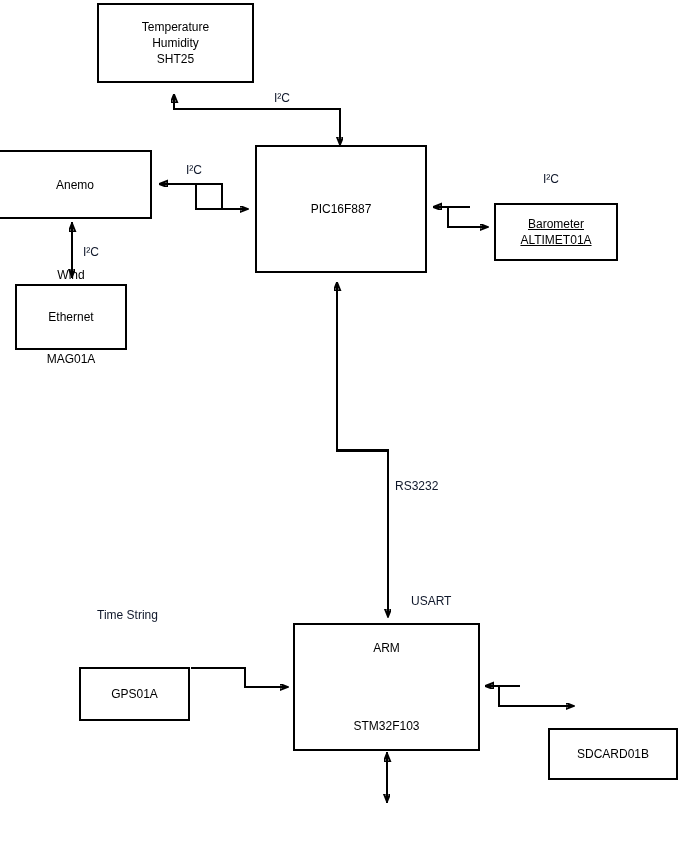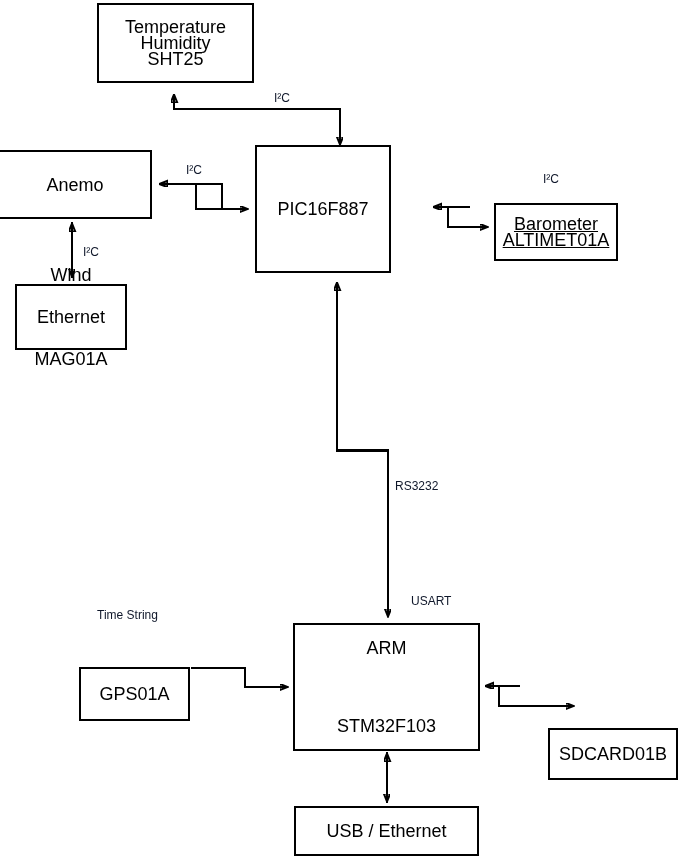--- a/index.html
+++ b/index.html
@@ -18,21 +18,21 @@
   .node {
     position: absolute;
     box-sizing: border-box;
     border: 2px solid #000000;
     background: #ffffff;
     display: flex;
     flex-direction: column;
     justify-content: center;
     text-align: center;
     color: #000000;
-    font-size: 18px;
+    font-size: 12px;
     line-height: 16px;
     z-index: 3;
   }
   .node .line {
     display: block;
     white-space: pre;
   }
   .edge-label {
     position: absolute;
     color: #0f172a;
@@ -102,21 +102,21 @@
   <div class="node" style="left:-2px; top:150px; width:154px; height:69px;">
     <span class="line">Anemo</span>
   </div>
 
   <div class="node" style="left:15px; top:284px; width:112px; height:66px;gap:26px;">
     <span class="line">Wind</span>
     <span class="line">Ethernet</span>
     <span class="line">MAG01A</span>
   </div>
 
-  <div class="node" style="left:255px; top:145px; width:136px; height:128px;">
+  <div class="node" style="left:255px; top:145px; width:172px; height:128px;">
     <span class="line">PIC16F887</span>
   </div>
 
   <div class="node" style="left:494px; top:203px; width:124px; height:58px;text-decoration:underline;">
     <span class="line">Barometer</span>
     <span class="line">ALTIMET01A</span>
   </div>
 
   <div class="node" style="left:79px; top:641px; width:111px; height:54px;margin-top:26px;">
     <span class="line">GPS01A</span>
@@ -124,23 +124,20 @@
 
   <div class="node" style="left:293px; top:623px; width:187px; height:128px; justify-content:space-evenly;gap:46px;">
     <span class="line">ARM</span>
     <span class="line">STM32F103</span>
   </div>
 
   <div class="node" style="left:548px; top:680px; width:130px; height:52px;margin-top:48px;">
     <span class="line">SDCARD01B</span>
   </div>
 
-  <div class="node" style="left:294px; top:806px; width:185px; height:50px;">
-    <span class="line">USB / Ethernet</span>
-  </div>
 
   <div class="edge-label" style="left:274px; top:91px;">I²C</div>
   <div class="edge-label" style="left:186px; top:163px;">I²C</div>
   <div class="edge-label" style="left:83px; top:245px;">I²C</div>
   <div class="edge-label" style="left:543px; top:172px;">I²C</div>
   <div class="edge-label" style="left:395px; top:479px;">RS3232</div>
   <div class="edge-label" style="left:411px; top:594px;">USART</div>
   <div class="edge-label" style="left:97px; top:608px;">Time String</div>
 
 </div>

